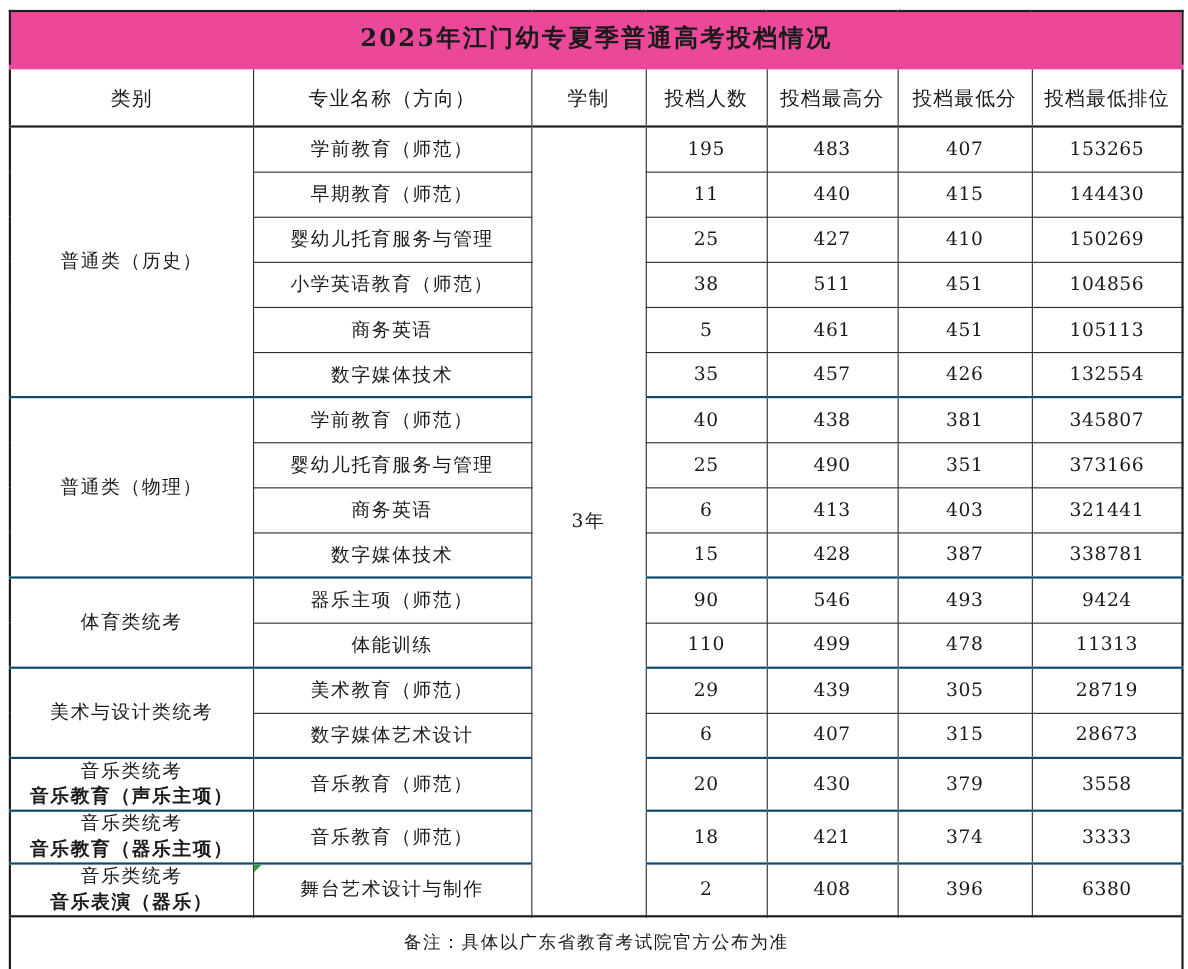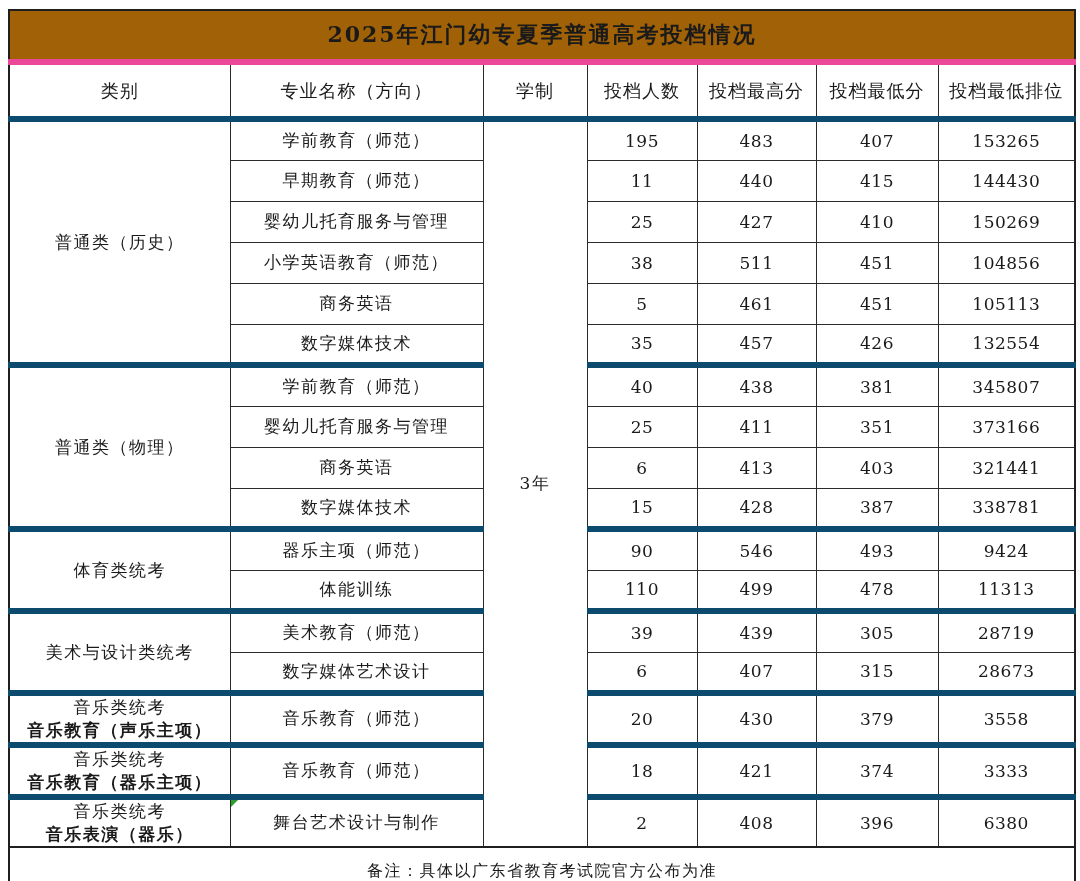--- a/index.html
+++ b/index.html
@@ -19,36 +19,36 @@
     border:1px solid #2b2b2b;
     text-align:center;
     vertical-align:middle;
     padding:0 2px;
     font-weight:normal;
     font-size:17px;
     letter-spacing:1.5px;
     overflow:hidden;
   }
   tr.title-row th{
-    background:#a16207;
+    background:#ec4899;
     height:48px;
     font-size:22px;
     font-weight:bold;
     letter-spacing:2px;
-    border-bottom:6px solid #ec4899;
+    border-bottom:4px solid #ec4899;
   }
   tr.header-row th{
     height:51px;
     font-size:18px;
     letter-spacing:1px;
     border-bottom:2px solid #1f1f1f;
   }
   tr.r{height:41px;}
   tr.rm{height:47px;}
-  tr.group-start td{border-top:6px solid #0c4a6e;}
+  tr.group-start td{border-top:2px solid #0c4a6e;}
   td.num{letter-spacing:0.5px;}
   td.cat .l2{display:block;line-height:1.35;font-weight:bold;}
   td.cat .l1{display:block;line-height:1.35;}
   tr.footer-row td{
     height:47px;
     border-top:2px solid #1f1f1f;
     font-size:16px;
   }
   td.flagged{position:relative;}
   .green-flag{
@@ -141,21 +141,21 @@
           </td>
     <td>学前教育（师范）</td>
     <td class="num">40</td>
     <td class="num">438</td>
     <td class="num">381</td>
     <td class="num">345807</td>
   </tr>
   <tr class="r">
     <td>婴幼儿托育服务与管理</td>
     <td class="num">25</td>
-    <td class="num">411</td>
+    <td class="num">490</td>
     <td class="num">351</td>
     <td class="num">373166</td>
   </tr>
   <tr class="r">
     <td>商务英语</td>
     <td class="num">6</td>
     <td class="num">413</td>
     <td class="num">403</td>
     <td class="num">321441</td>
   </tr>
@@ -183,21 +183,21 @@
     <td class="num">499</td>
     <td class="num">478</td>
     <td class="num">11313</td>
   </tr>
 
   <tr class="r group-start">
     <td class="cat" rowspan="2">
             <span class="l1">美术与设计类统考</span>
           </td>
     <td>美术教育（师范）</td>
-    <td class="num">39</td>
+    <td class="num">29</td>
     <td class="num">439</td>
     <td class="num">305</td>
     <td class="num">28719</td>
   </tr>
   <tr class="r">
     <td>数字媒体艺术设计</td>
     <td class="num">6</td>
     <td class="num">407</td>
     <td class="num">315</td>
     <td class="num">28673</td>

